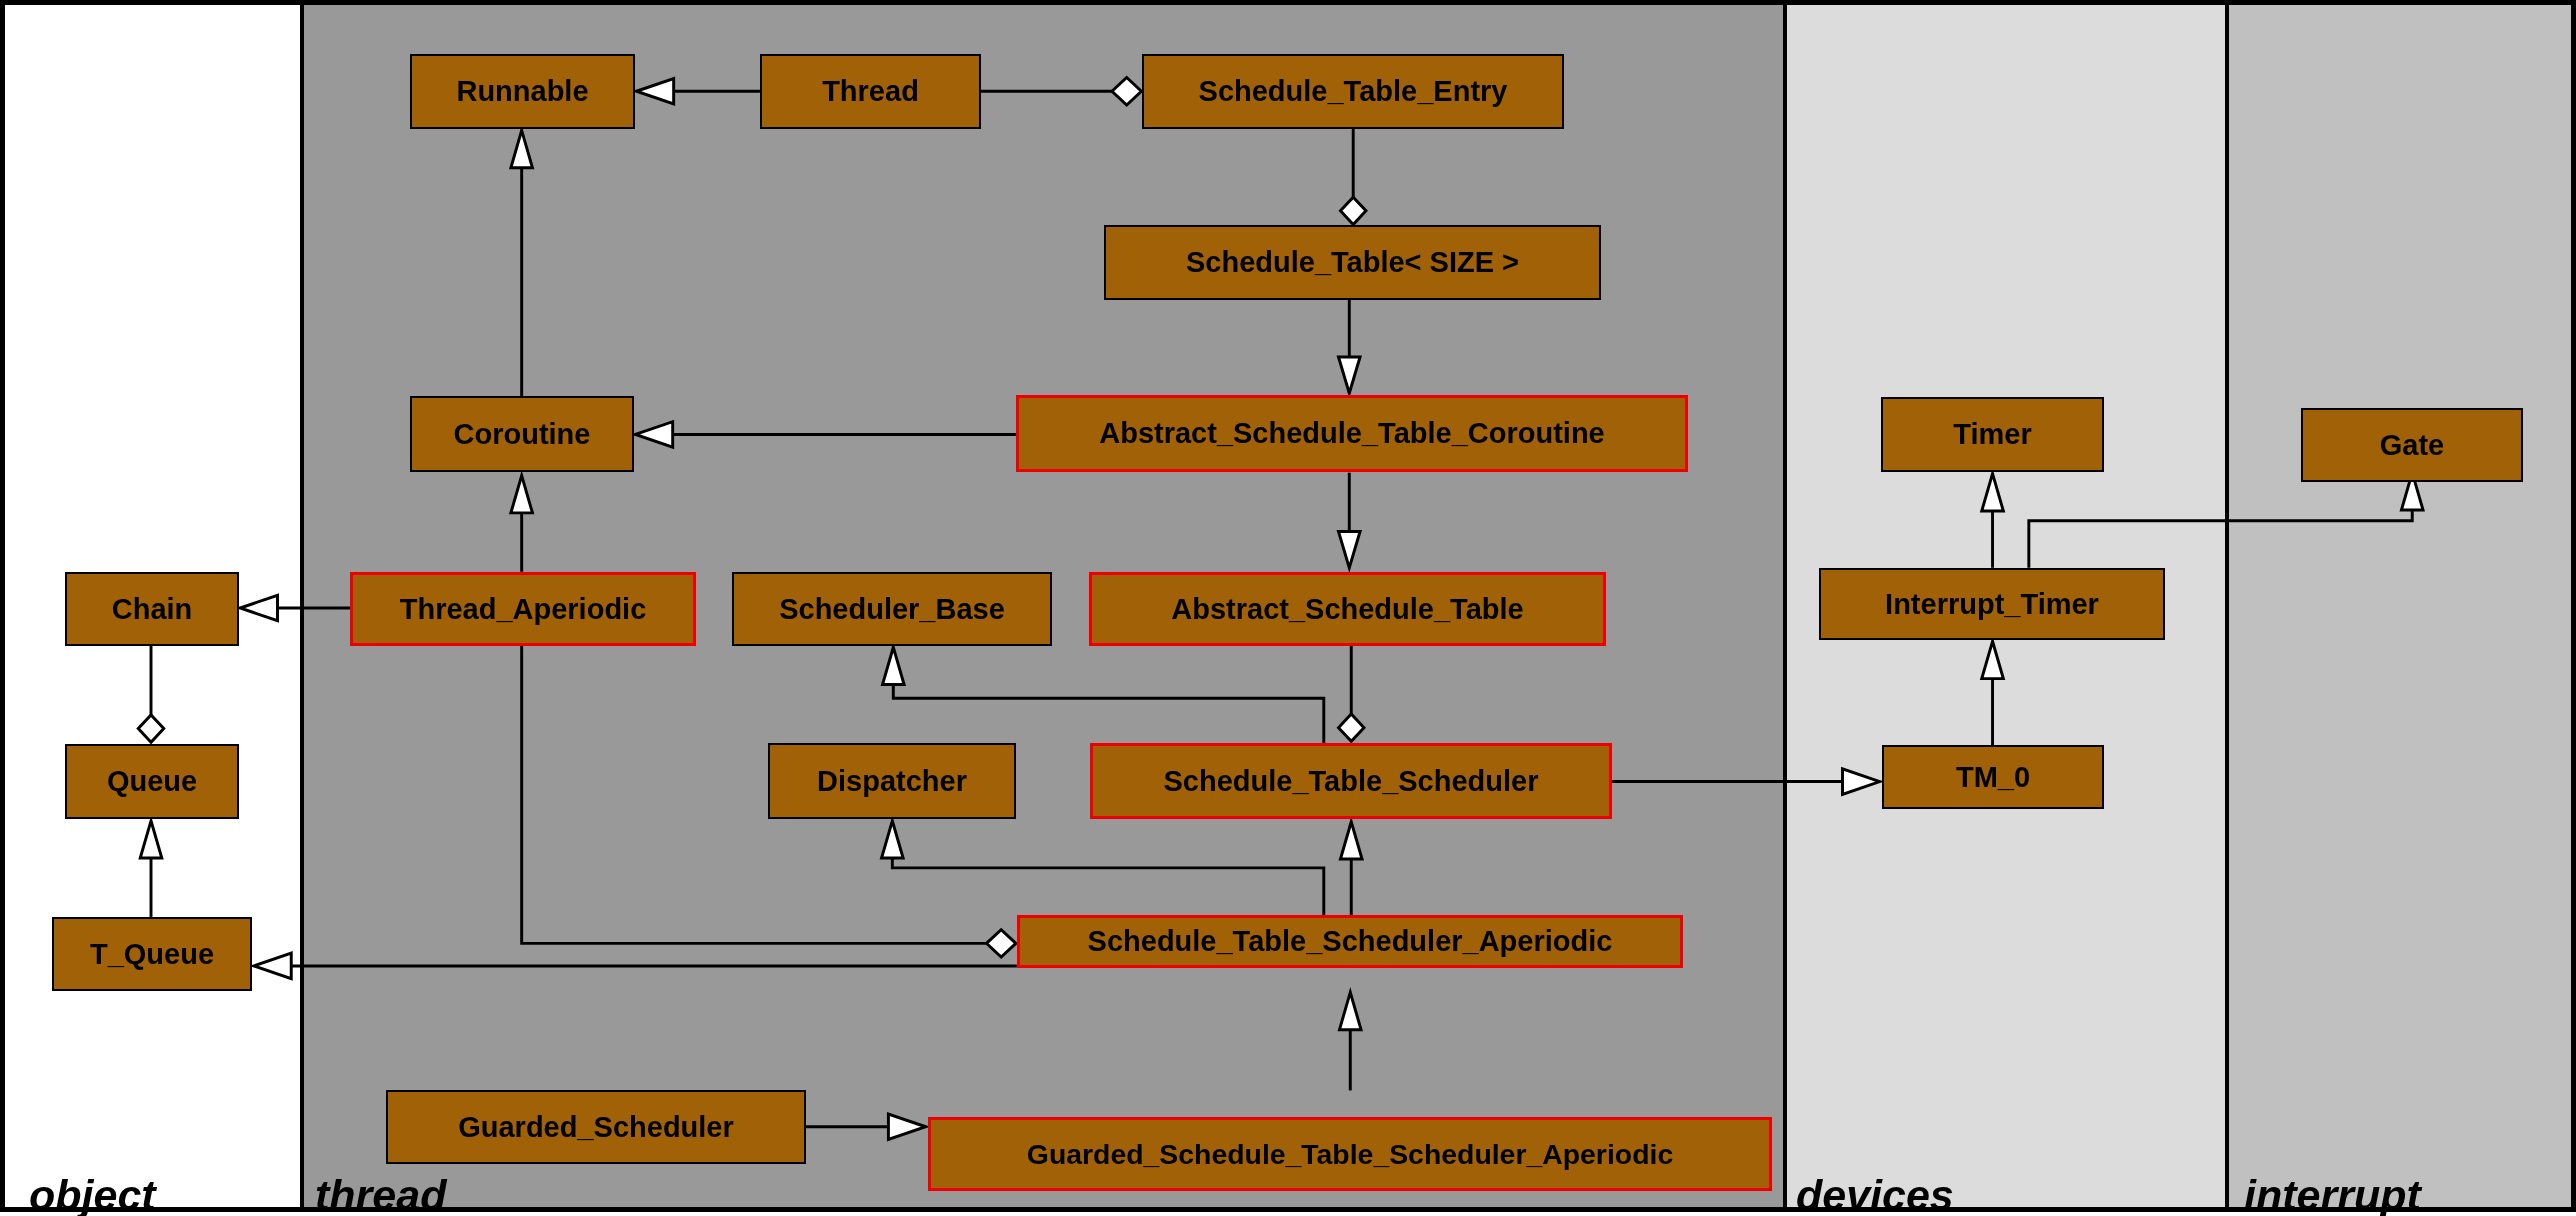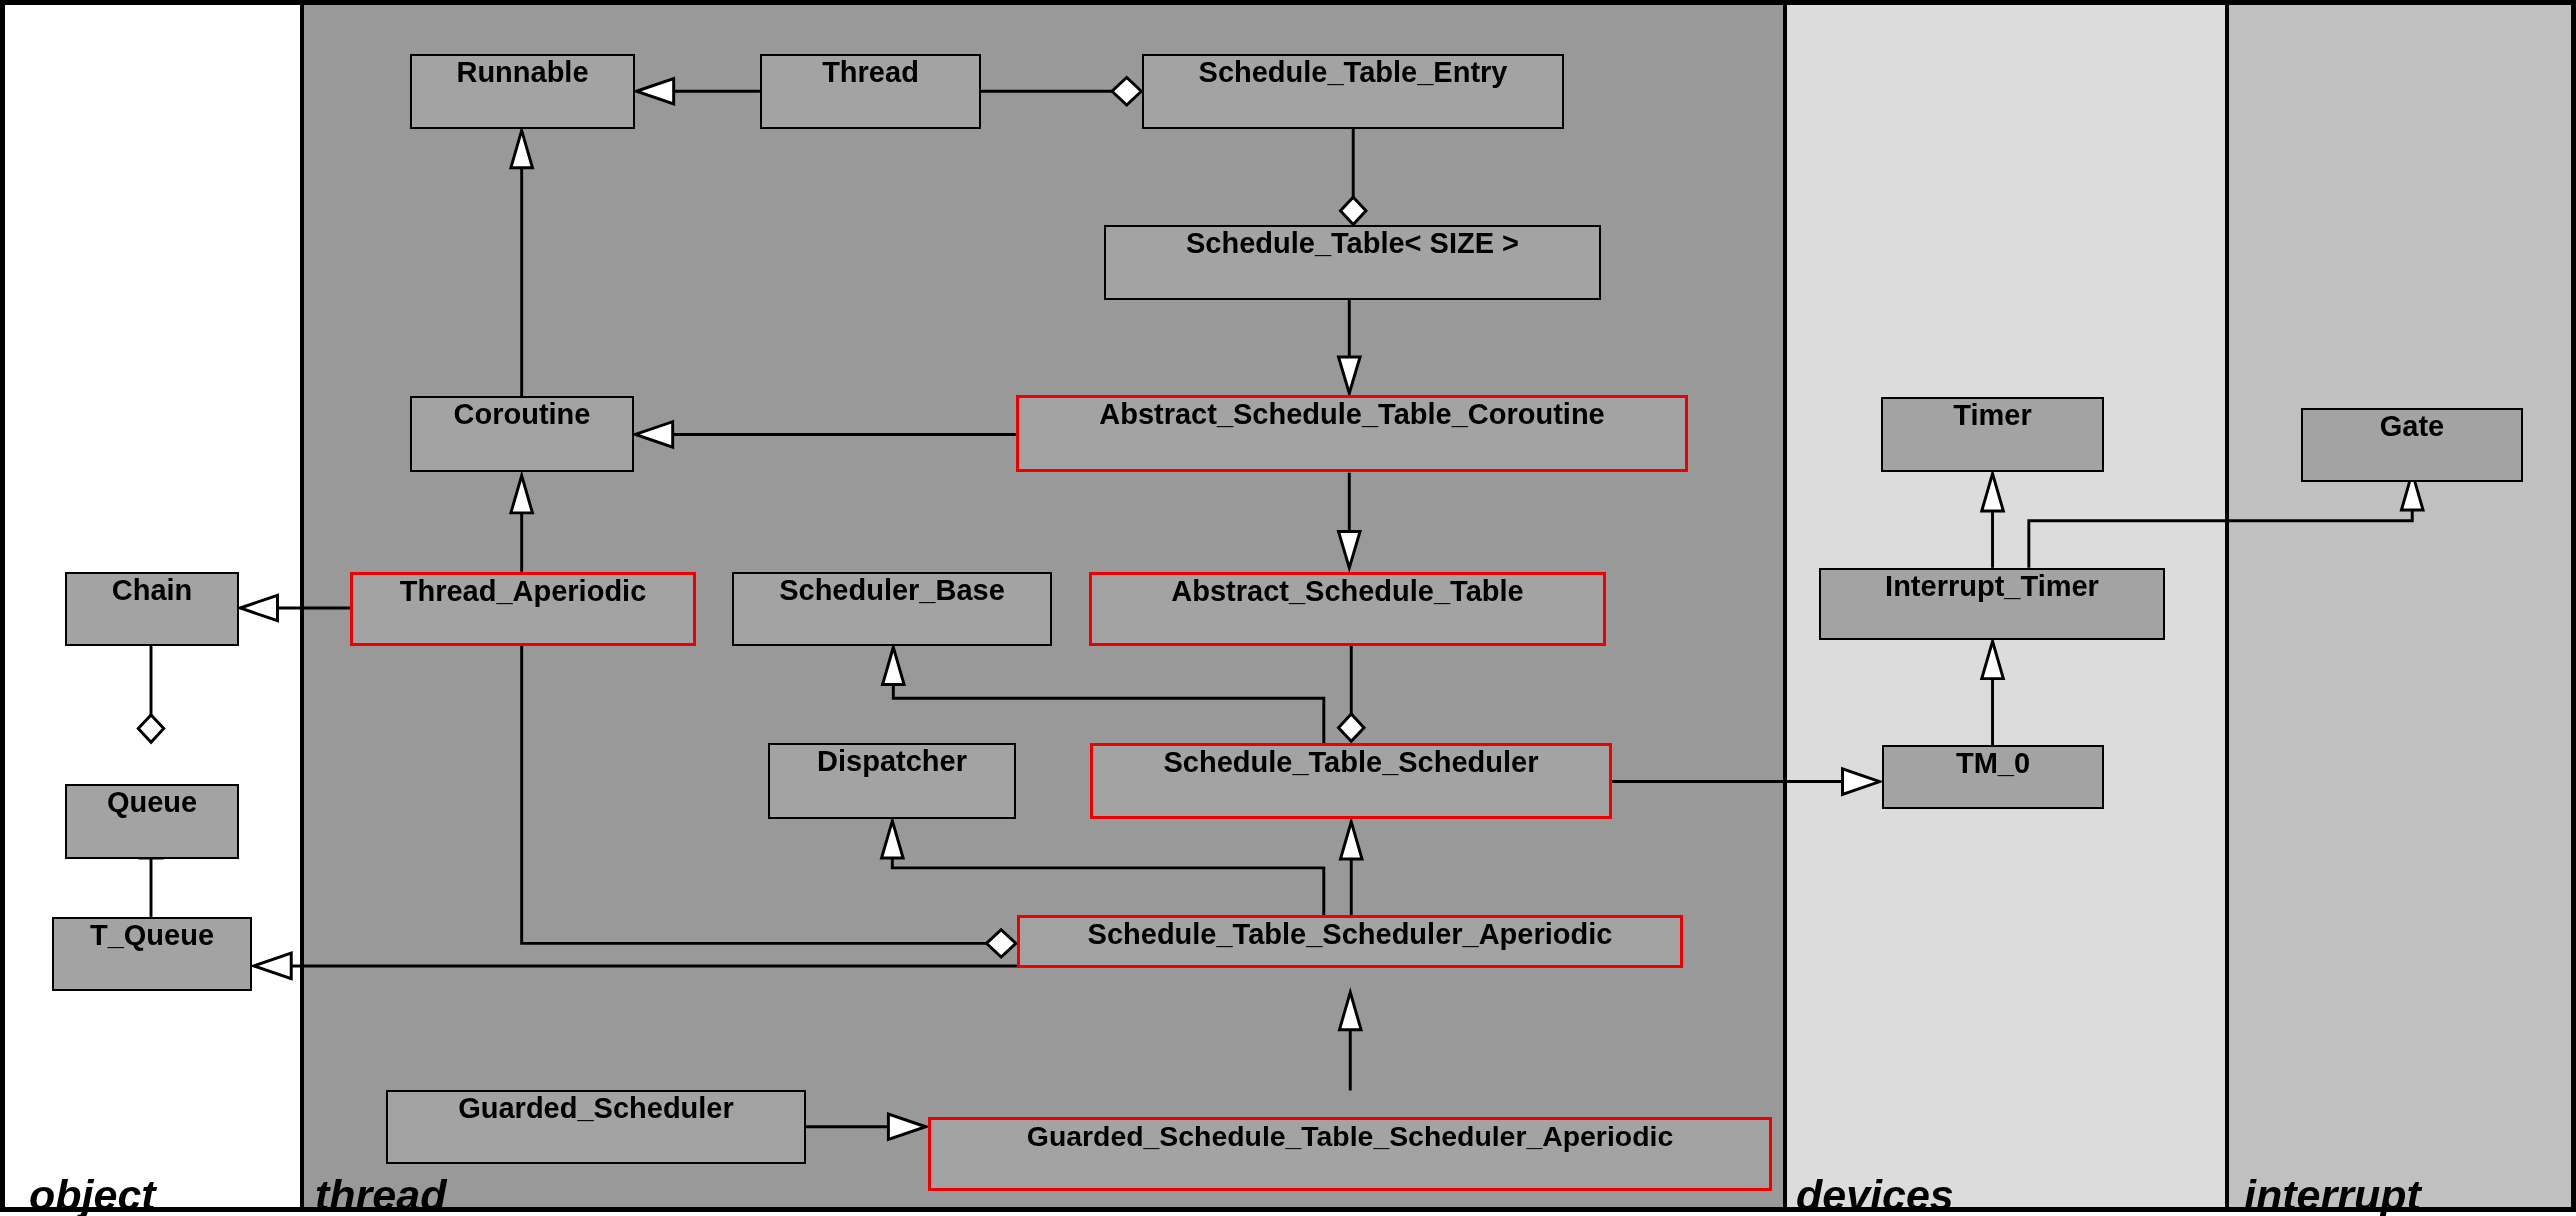--- a/index.html
+++ b/index.html
@@ -6,22 +6,22 @@
   body{
     width:2576px;height:1217px;position:relative;overflow:hidden;
     background:#ffffff;
     font-family:"Liberation Sans", sans-serif;
   }
   .col{position:absolute;top:4.9px;height:1202px;}
   .sep{position:absolute;top:0;width:3.9px;height:1212px;background:#000;}
   .frame{position:absolute;background:#000;}
   .class-box{
     position:absolute;box-sizing:border-box;
-    background:#a3a3a3;border:2.9px solid #000;
-    display:flex;justify-content:center;
+    background:#a16207;border:2.9px solid #000;
+    display:flex;align-items:center;justify-content:center;
     font-weight:bold;font-size:29px;color:#000;white-space:nowrap;
     letter-spacing:0px;
   }
   .class-box.hl{border:3.9px solid var(--c-highlight,#ee0000);}
   .col-label{
     position:absolute;font-weight:bold;font-style:italic;
     font-size:43px;color:#000;
   }
   #edges{position:absolute;left:0;top:0;pointer-events:none;}
   .edge{stroke:#000;stroke-width:3;fill:none;}
@@ -170,21 +170,21 @@
   </div>
 <div class="class-box" style="left:1881px;top:397px;width:223px;height:75px;">
     <span>Timer</span>
   </div>
 <div class="class-box" style="left:2301px;top:397px;width:222px;height:74px;margin-top:11px;">
     <span>Gate</span>
   </div>
 <div class="class-box" style="left:1819px;top:568px;width:346px;height:72px;">
     <span>Interrupt_Timer</span>
   </div>
-<div class="class-box" style="left:65px;top:784px;width:174px;height:75px;">
+<div class="class-box" style="left:65px;top:744px;width:174px;height:75px;">
     <span>Queue</span>
   </div>
 <div class="class-box" style="left:768px;top:743px;width:248px;height:76px;">
     <span>Dispatcher</span>
   </div>
 <div class="class-box hl" style="left:1090px;top:743px;width:522px;height:76px;">
     <span>Schedule_Table_Scheduler</span>
   </div>
 <div class="class-box" style="left:1882px;top:745px;width:222px;height:64px;">
     <span>TM_0</span>

